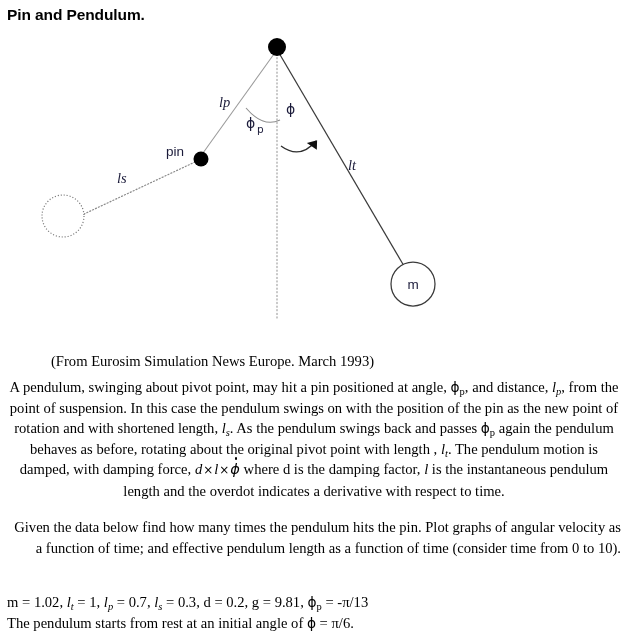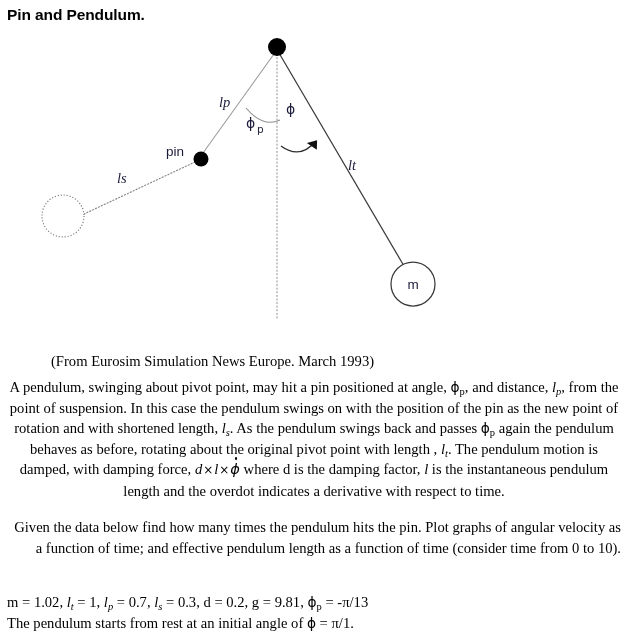--- a/index.html
+++ b/index.html
@@ -162,16 +162,16 @@
   <div class="prose source-line">(From Eurosim Simulation News Europe. March 1993)</div>
 
   <div class="prose para-main">
     <span>A pendulum, swinging about pivot point, may hit a pin positioned at angle, </span><span class="nowrap"><span class="phi">ϕ</span><sub>p</sub></span><span>, and distance, </span><span class="nowrap"><i>l</i><sub><i>p</i></sub></span><span>, from the point of suspension.  In this case the pendulum swings on with the position of the pin as the new point of rotation and with shortened length, </span><span class="nowrap"><i>l</i><sub><i>s</i></sub></span><span>. As the pendulum swings back and passes </span><span class="nowrap"><span class="phi">ϕ</span><sub>p</sub></span><span> again the pendulum behaves as before, rotating about the original pivot point with length , </span><span class="nowrap"><i>l</i><sub><i>t</i></sub></span><span>. The pendulum motion is damped, with damping force, </span><span class="nowrap"><i class="mathvar">d</i><span class="times">×</span><i class="mathvar">l</i><span class="times">×</span><span class="overdot">ϕ</span></span><span> where d is the damping factor, </span><i>l</i><span> is the instantaneous pendulum length and the overdot indicates a derivative with respect to time.</span>
   </div>
 
   <div class="prose para-task">Given the data below find how many times the pendulum hits the pin.  Plot graphs of angular velocity as a function of time; and effective pendulum length as a function of time (consider time from 0 to 10).</div>
 
   <div class="prose para-data">
     <div><span>m = 1.02, </span><span class="nowrap"><i>l</i><sub><i>t</i></sub></span><span> = 1, </span><span class="nowrap"><i>l</i><sub><i>p</i></sub></span><span> = 0.7, </span><span class="nowrap"><i>l</i><sub><i>s</i></sub></span><span> = 0.3, d = 0.2, g = 9.81, </span><span class="nowrap"><span class="phi">ϕ</span><sub>p</sub></span><span> = -π/13</span></div>
-    <div><span>The pendulum starts from rest at an initial angle of </span><span class="phi">ϕ</span><span> = π/1.</span></div>
+    <div><span>The pendulum starts from rest at an initial angle of </span><span class="phi">ϕ</span><span> = π/6.</span></div>
   </div>
 
 </div>
 
 </body></html>

